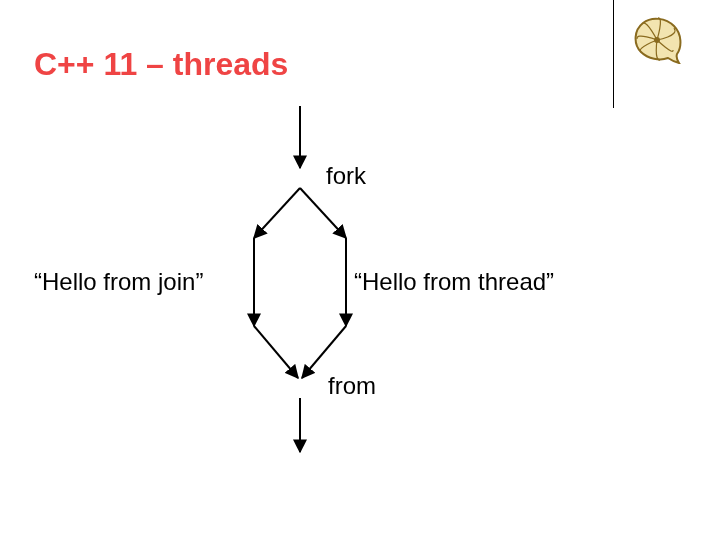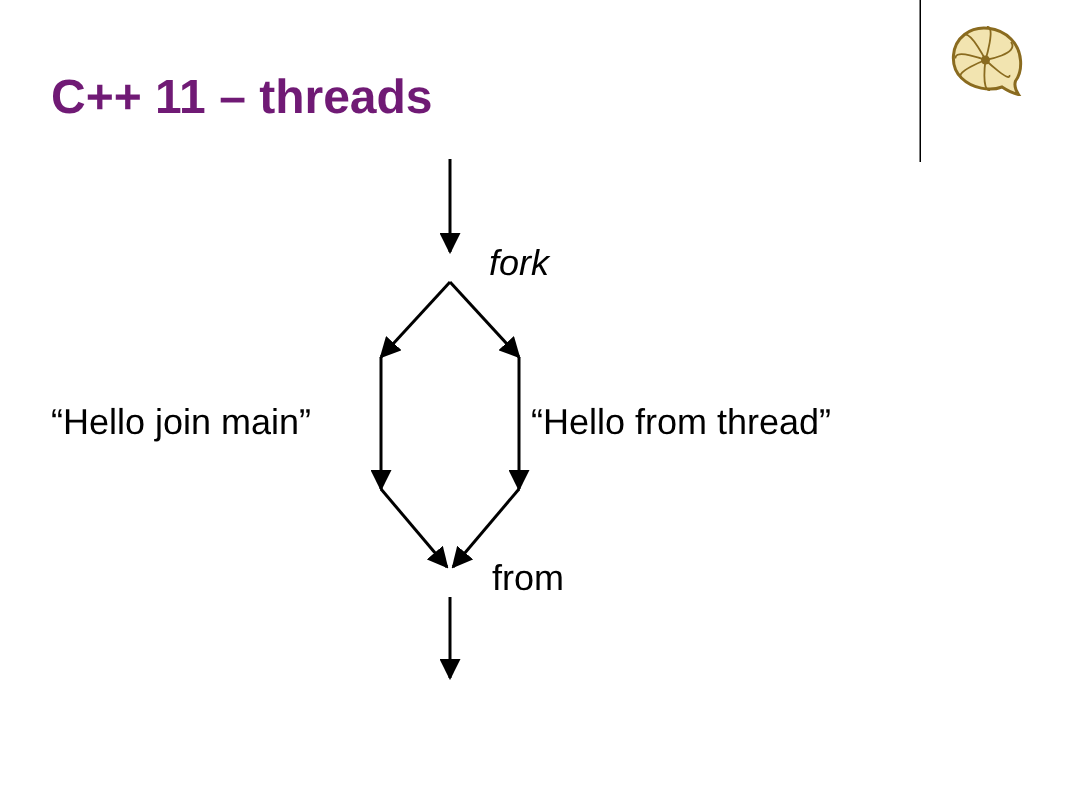--- a/index.html
+++ b/index.html
@@ -11,42 +11,42 @@
     font-family: Arial, Helvetica, sans-serif;
     position: relative;
     overflow: hidden;
   }
   .title {
     position: absolute;
     left: 34px;
     top: 46px;
     font-size: 32px;
     font-weight: bold;
-    color: #701a75;
+    color: #ef4444;
   }
   .divider {
     position: absolute;
     right: 106px;
     top: 0;
     width: 1px;
     height: 108px;
     background: #000;
   }
   .shell-icon {
     position: absolute;
     right: 36px;
     top: 14px;
   }
   .label {
     position: absolute;
     font-size: 24px;
     color: #000;
     white-space: nowrap;
   }
-  .fork-label { left: 326px; top: 162px; font-style: italic; }
+  .fork-label { left: 326px; top: 162px; }
   .main-label { left: 34px;  top: 268px; }
   .thread-label { left: 354px; top: 268px; text-align: right; }
   .join-label { left: 328px; top: 372px; }
   svg.diagram {
     position: absolute;
     left: 0;
     top: 0;
   }
 </style>
 </head>
@@ -58,21 +58,21 @@
   <svg width="54" height="50" viewBox="0 0 54 50">
     <path d="M47 40 C52 33 52 20 44 12 C36 4 22 2 13 9 C4 16 3 30 11 38 C18 45 30 47 38 44 C38 44 44 48 49 49 C47 46 46 43 47 40 Z" fill="#f2e4b0" stroke="#8a6b1f" stroke-width="2"></path>
     <path d="M27 26 C27 26 18 8 13 9 M27 26 C27 26 6 18 7 25 M27 26 C27 26 6 34 11 38 M27 26 C27 26 24 47 30 46 M27 26 C27 26 44 42 43 36 M27 26 C27 26 50 22 44 14 M27 26 C27 26 34 3 28 4" fill="none" stroke="#8a6b1f" stroke-width="1.2"></path>
     <circle cx="27" cy="26" r="3" fill="#8a6b1f"></circle>
   </svg>
 </div>
 
 <div class="title">C++ 11 – threads</div>
 
 <div class="label fork-label">fork</div>
-<div class="label main-label">“Hello join main”</div>
+<div class="label main-label">“Hello from join”</div>
 <div class="label thread-label">“Hello from thread”</div>
 <div class="label join-label">from</div>
 
 <svg class="diagram" width="720" height="540">
   <defs>
     <marker id="arrow" viewBox="0 0 10 10" refX="9" refY="5" markerWidth="7" markerHeight="7" orient="auto-start-reverse">
       <path d="M 0 0 L 10 5 L 0 10 z" fill="#000"></path>
     </marker>
   </defs>
 

